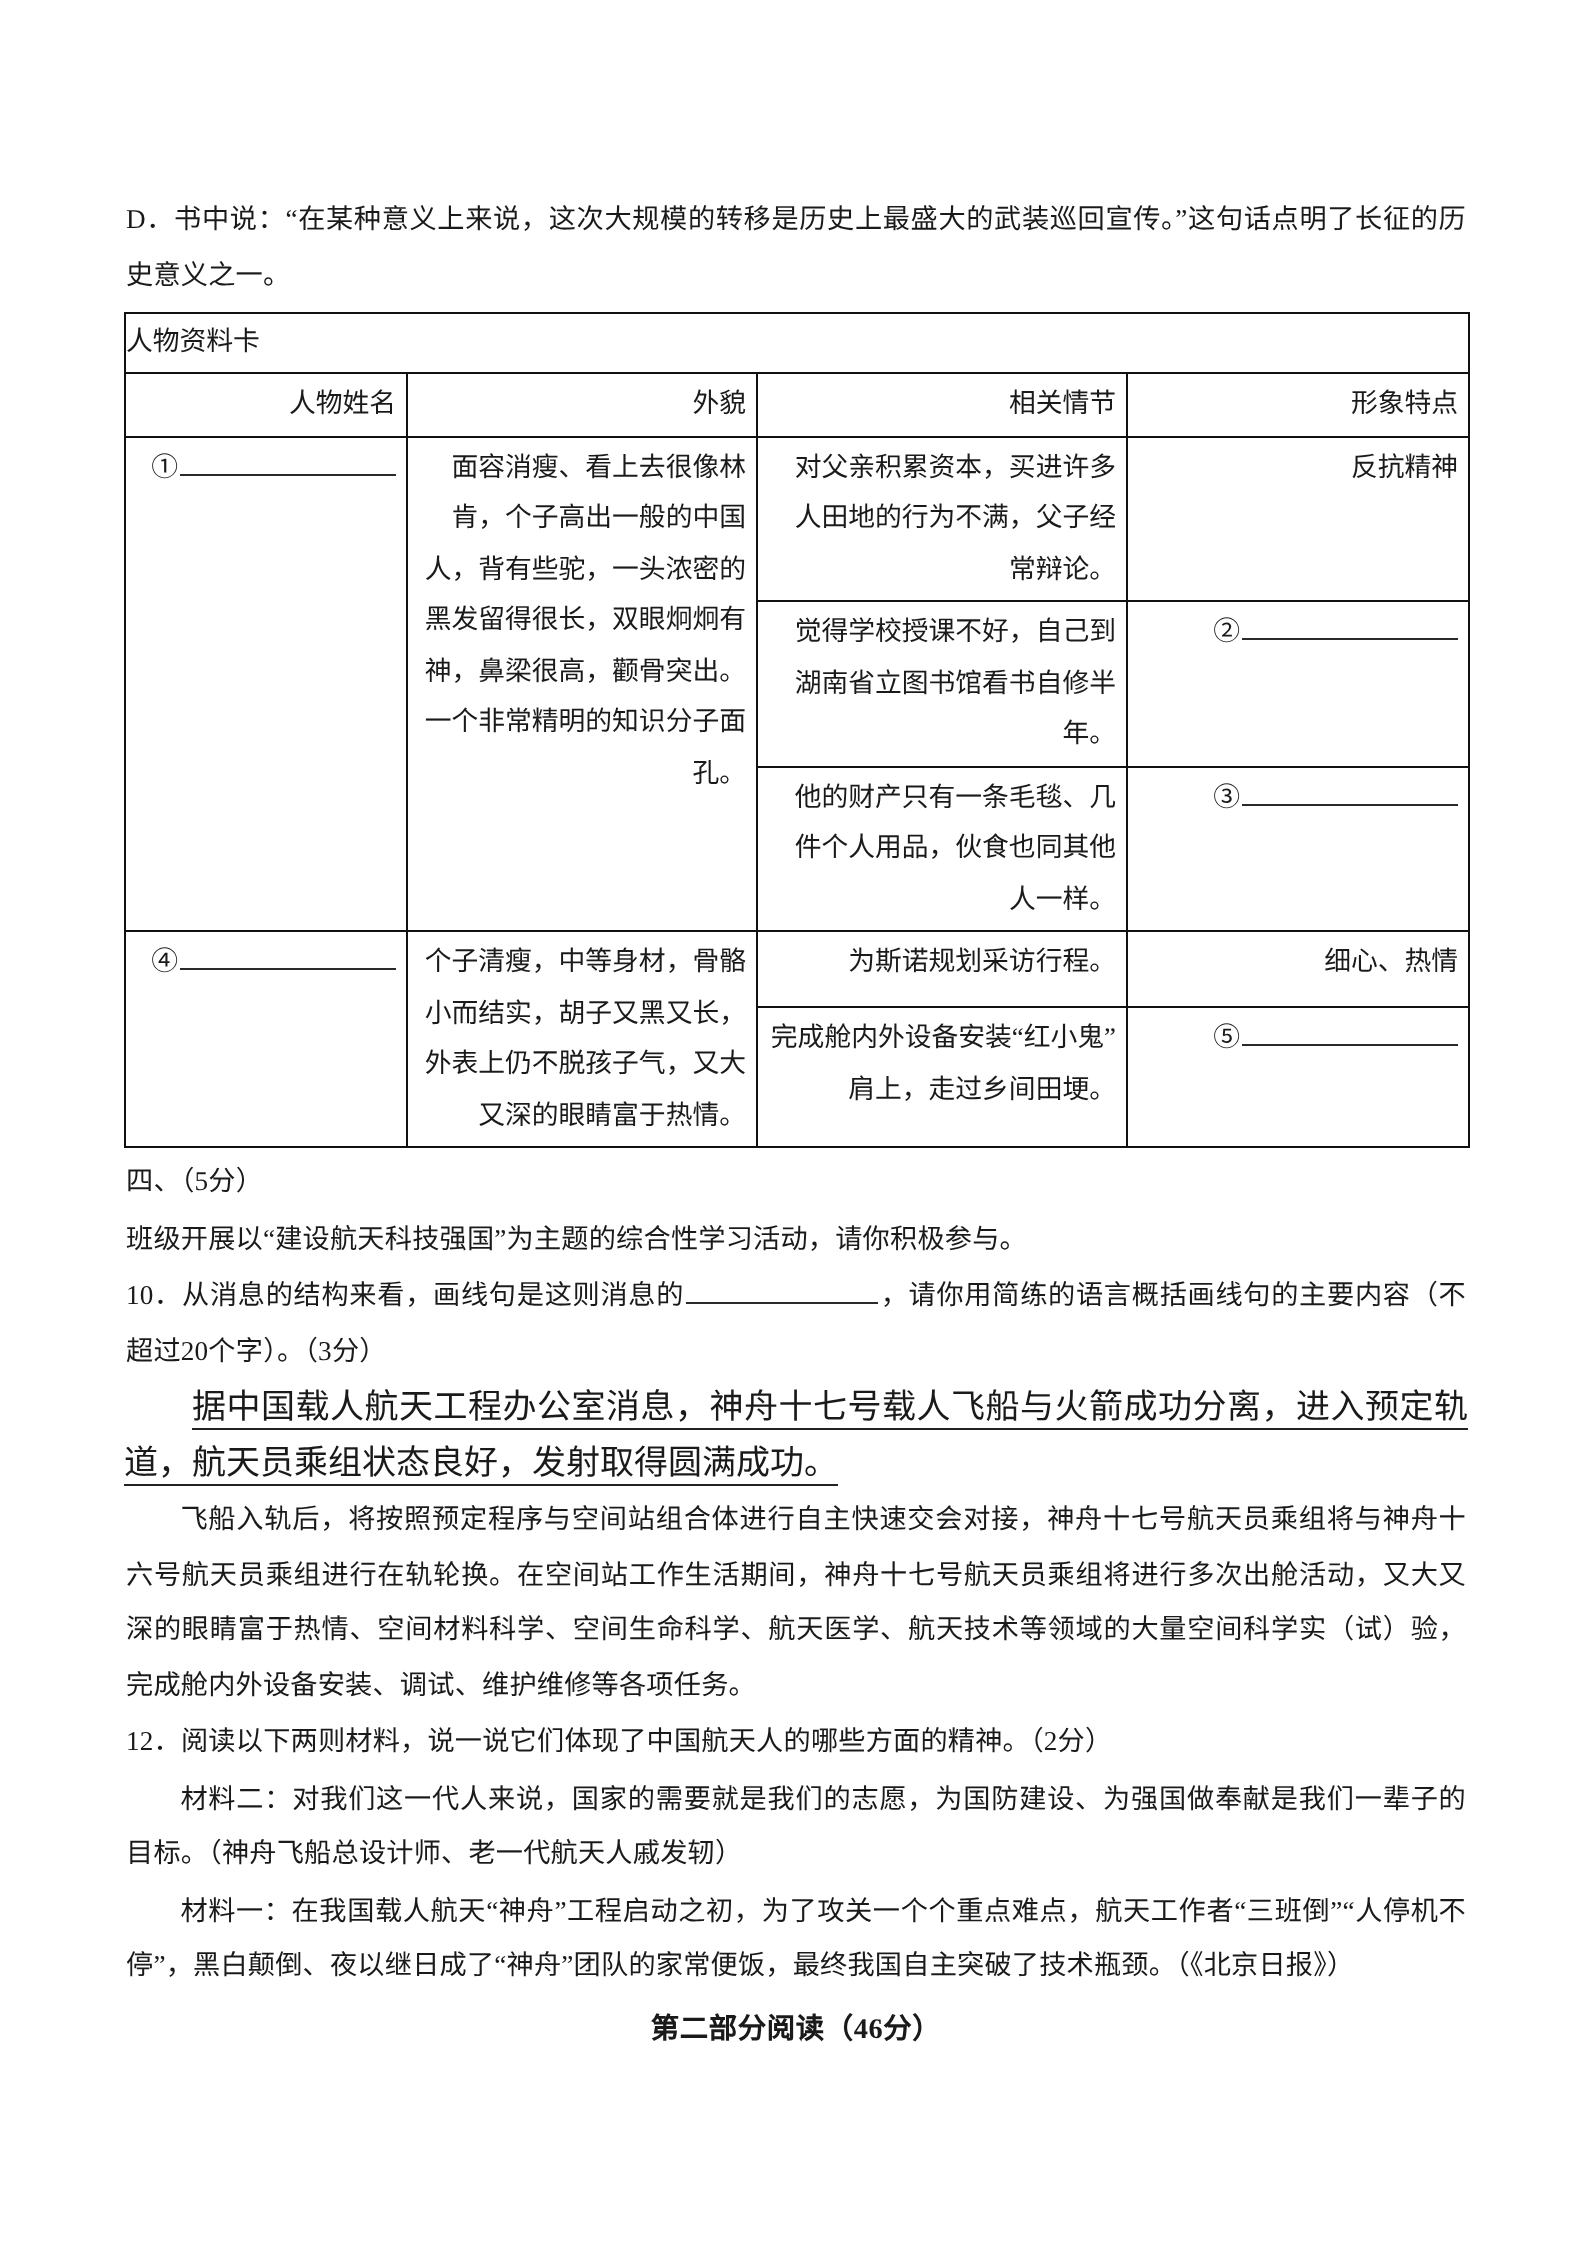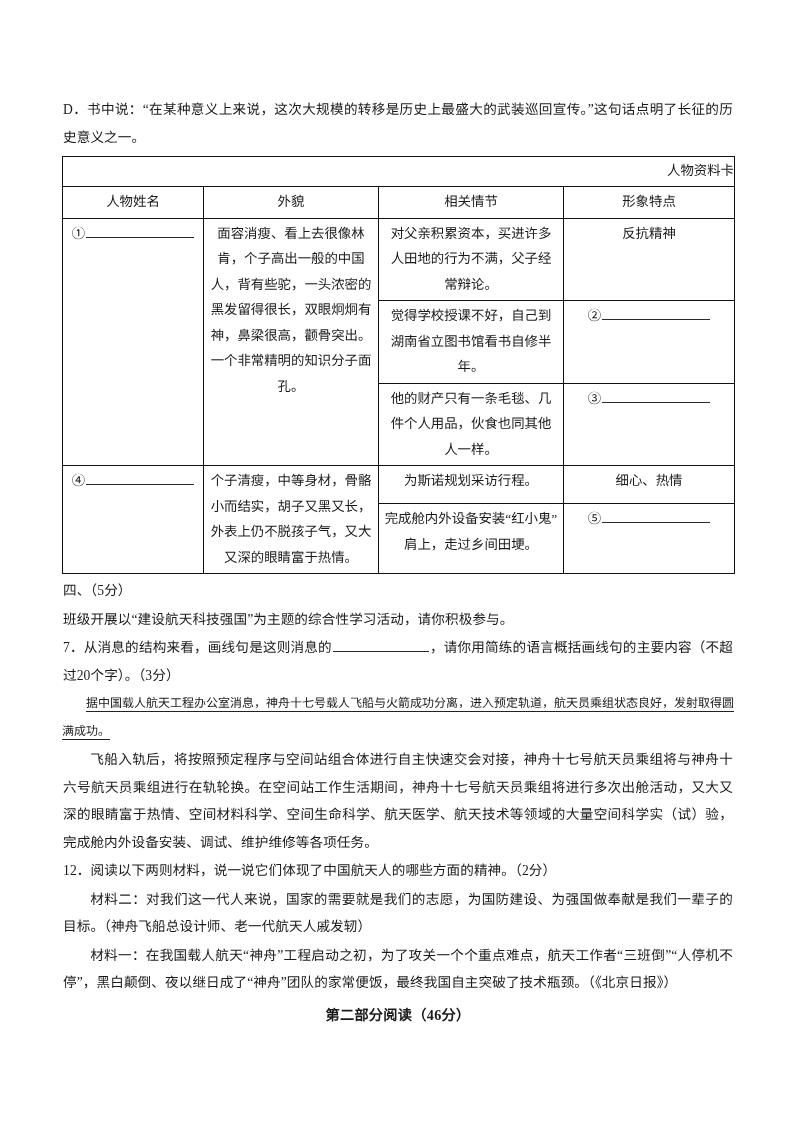--- a/index.html
+++ b/index.html
@@ -35,21 +35,21 @@
   
   .blank-inline {
     display: inline-block;
     border-bottom: 1px solid #2a2a2a;
     vertical-align: baseline;
   }
   .blank-q11 { width: 96px; height: 14px; margin: 0 1px; }
 
   
   .lead {
-    font-size: 12px;
+    font-size: 17px;
     line-height: 27.5px;
     text-align: justify;
     text-justify: inter-ideograph;
     margin: 0;
     text-indent: 2em;
   }
   .lead u {
     text-decoration: none;
     border-bottom: 1px solid #222;
     padding-bottom: 1px;
@@ -62,24 +62,24 @@
     margin: 5px 0 3px 0;
     table-layout: fixed;
   }
   table.datacard td, table.datacard th {
     border: 1px solid #111;
     font-size: 13.4px;
     line-height: 25.5px;
     font-weight: normal;
     vertical-align: top;
     padding: 2px 5px 3px 5px;
-    text-align: center;
+    text-align: right;
   }
   table.datacard .card-title {
-    text-align: right;
+    text-align: left;
     padding: 3px 0 4px 0;
     line-height: 22px;
   }
   .col-name  { width: 141px; }
   .col-look  { width: 175px; }
   .col-plot  { width: 185px; }
   .col-trait { width: 171px; }
 
   td.celltext {
     text-align: justify;
@@ -169,21 +169,21 @@
         <td>
           <span class="numblank"><span>⑤</span><span class="line"></span></span>
         </td>
       </tr>
     </tbody>
   </table>
 
   <p class="para">四、（5分）</p>
   <p class="para">班级开展以“建设航天科技强国”为主题的综合性学习活动，请你积极参与。</p>
 
-  <p class="para"><span>7．从消息的结构来看，画线句是这则消息的</span><span class="blank-inline blank-q11"></span><span>，请你用简练的语言概括画线句的主要内容（不超过20个字）。（3分）</span></p>
+  <p class="para"><span>10．从消息的结构来看，画线句是这则消息的</span><span class="blank-inline blank-q11"></span><span>，请你用简练的语言概括画线句的主要内容（不超过20个字）。（3分）</span></p>
 
   <p class="lead"><u>据中国载人航天工程办公室消息，神舟十七号载人飞船与火箭成功分离，进入预定轨道，航天员乘组状态良好，发射取得圆满成功。</u></p>
 
   <p class="para indent2">飞船入轨后，将按照预定程序与空间站组合体进行自主快速交会对接，神舟十七号航天员乘组将与神舟十六号航天员乘组进行在轨轮换。在空间站工作生活期间，神舟十七号航天员乘组将进行多次出舱活动，又大又深的眼睛富于热情、空间材料科学、空间生命科学、航天医学、航天技术等领域的大量空间科学实（试）验，完成舱内外设备安装、调试、维护维修等各项任务。</p>
 
   <p class="para">12．阅读以下两则材料，说一说它们体现了中国航天人的哪些方面的精神。（2分）</p>
   <p class="para indent2">材料二：对我们这一代人来说，国家的需要就是我们的志愿，为国防建设、为强国做奉献是我们一辈子的目标。（神舟飞船总设计师、老一代航天人戚发轫）</p>
   <p class="para indent2">材料一：在我国载人航天“神舟”工程启动之初，为了攻关一个个重点难点，航天工作者“三班倒”“人停机不停”，黑白颠倒、夜以继日成了“神舟”团队的家常便饭，最终我国自主突破了技术瓶颈。（《北京日报》）</p>
 
   <p class="section-heading">第二部分阅读（46分）</p>

